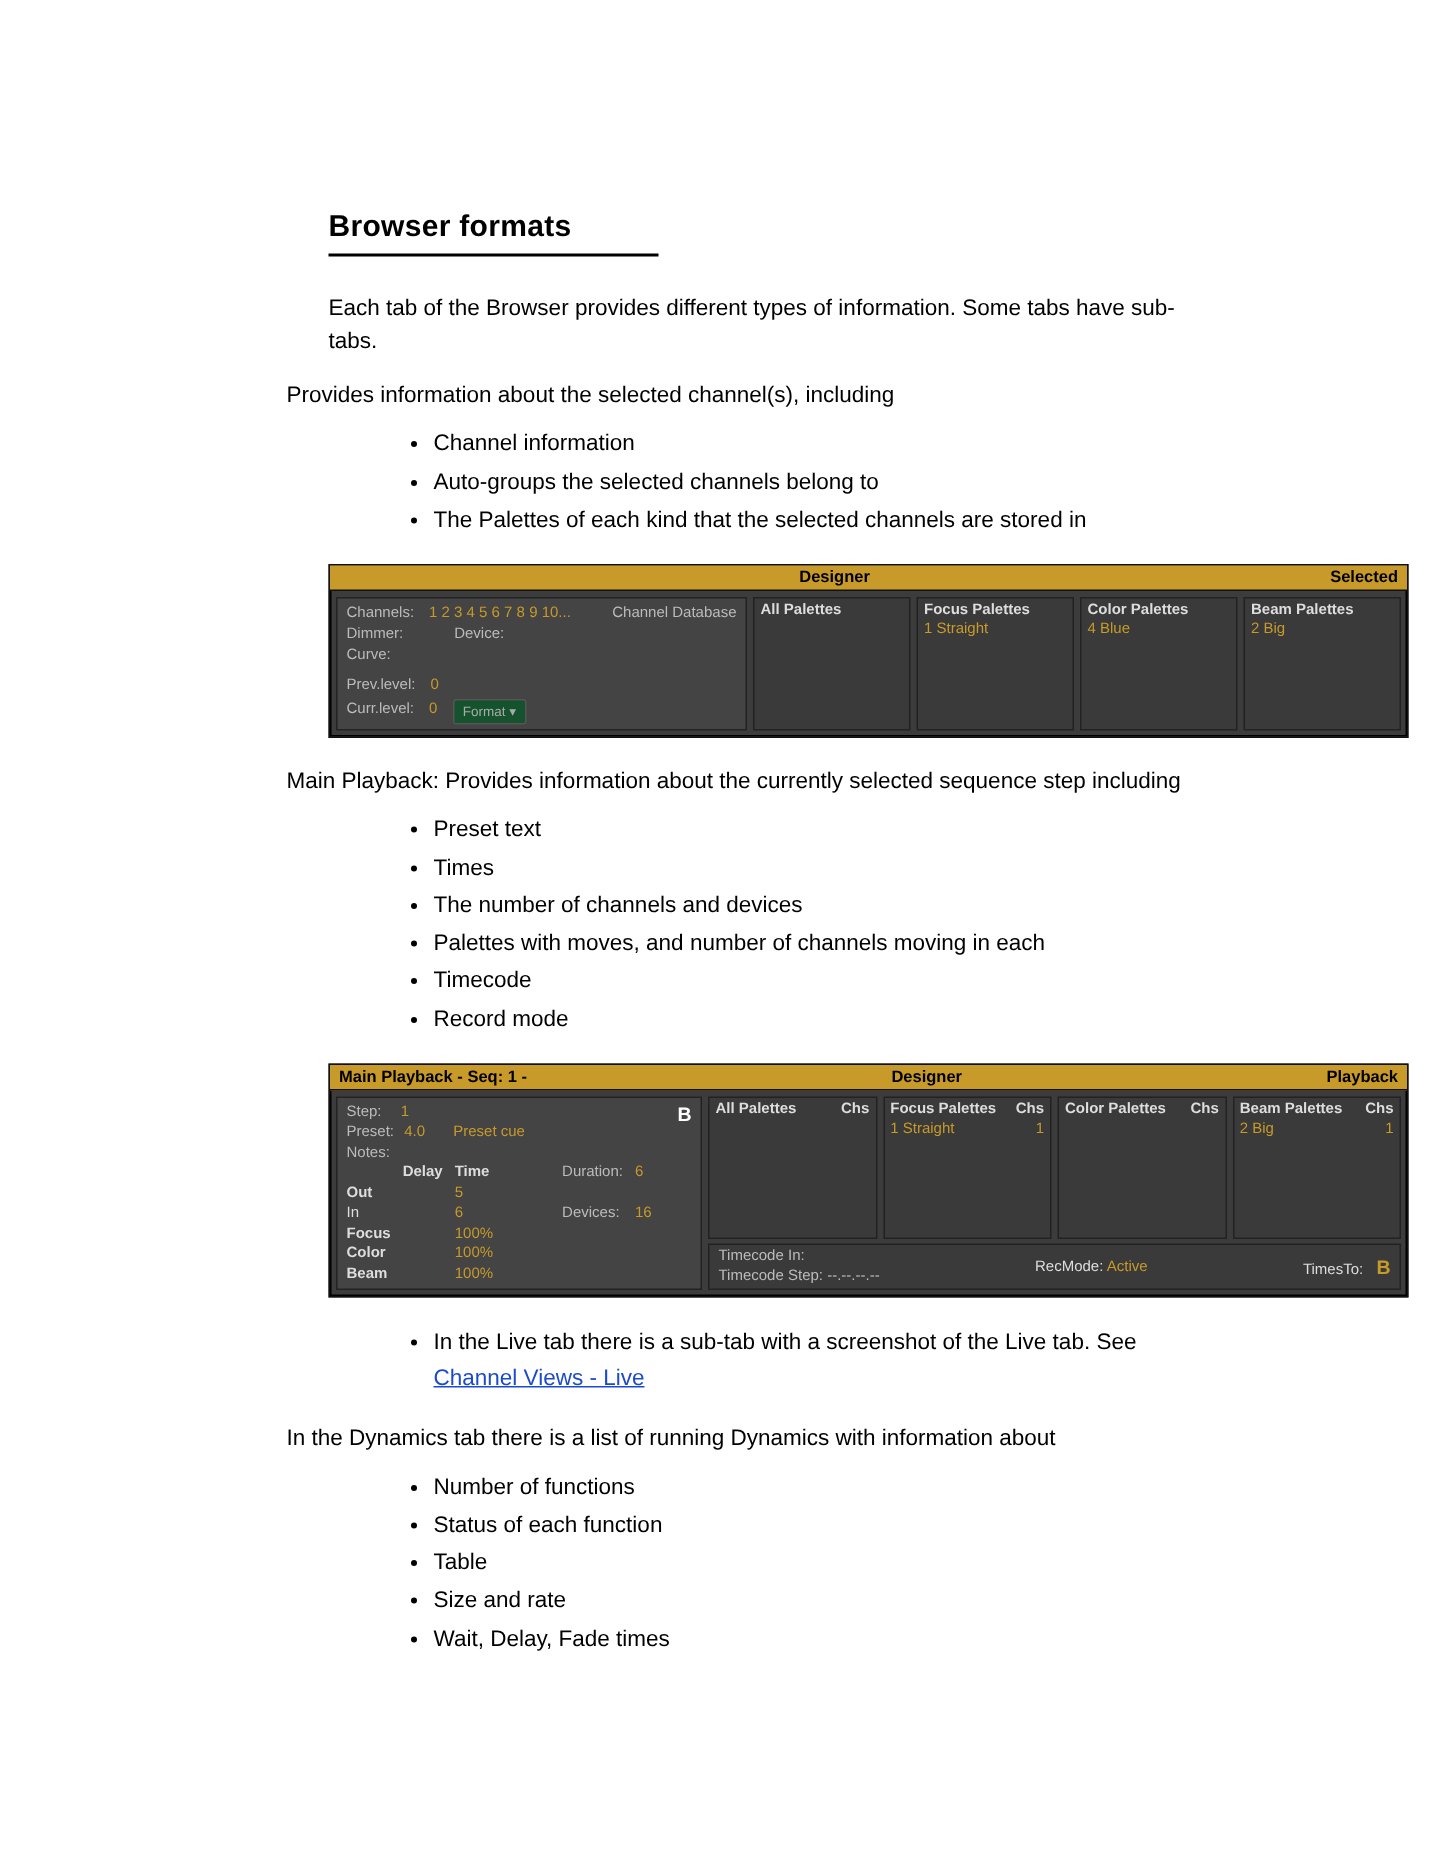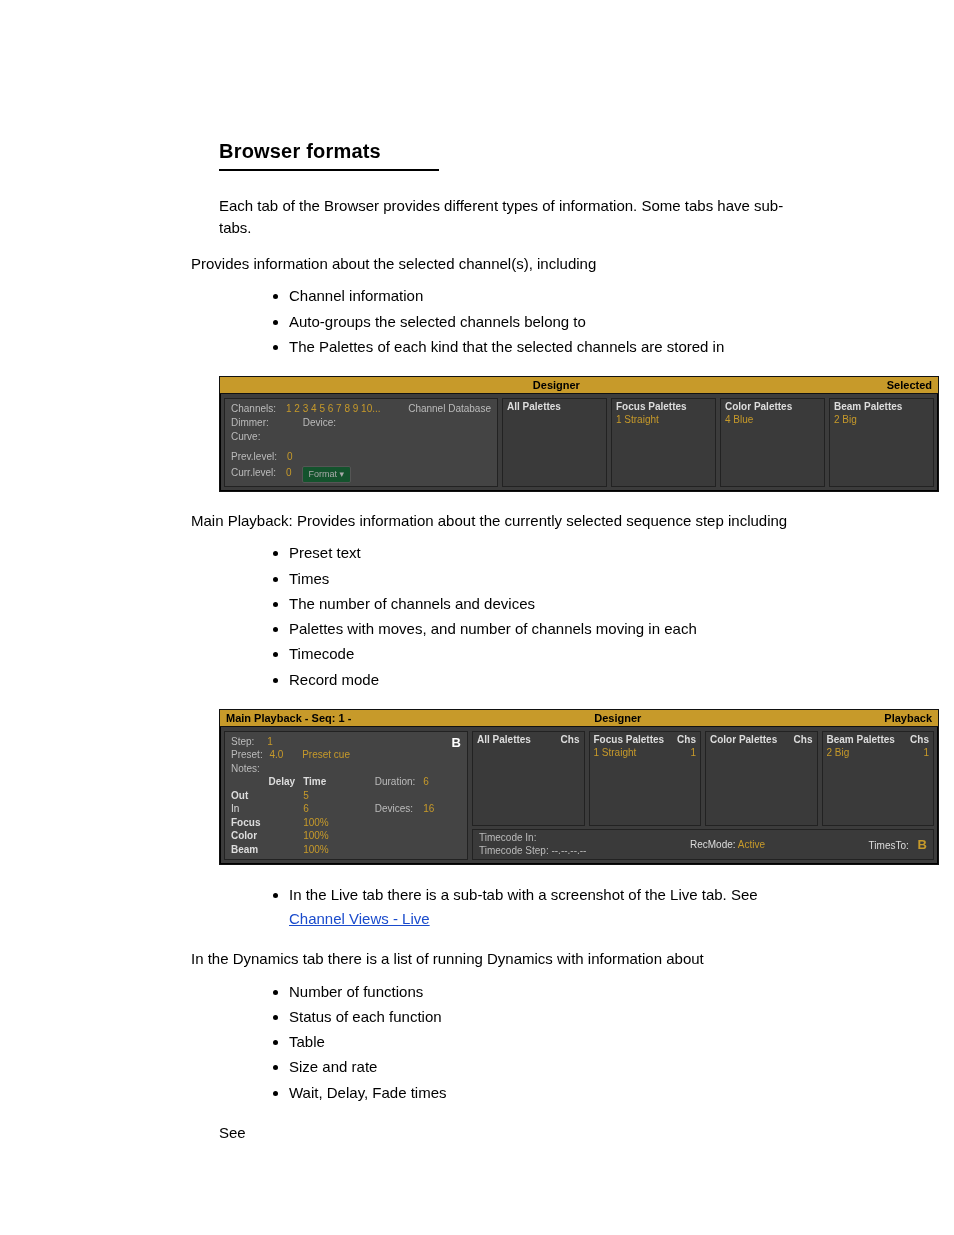--- a/index.html
+++ b/index.html
@@ -382,14 +382,13 @@
 
   <p class="sub">In the Dynamics tab there is a list of running Dynamics with information about</p>
   <ul class="bullets">
     <li>Number of functions</li>
     <li>Status of each function</li>
     <li>Table</li>
     <li>Size and rate</li>
     <li>Wait, Delay, Fade times</li>
   </ul>
 
-  <p class="see">See </p>
 </div>
 
 </body></html>

